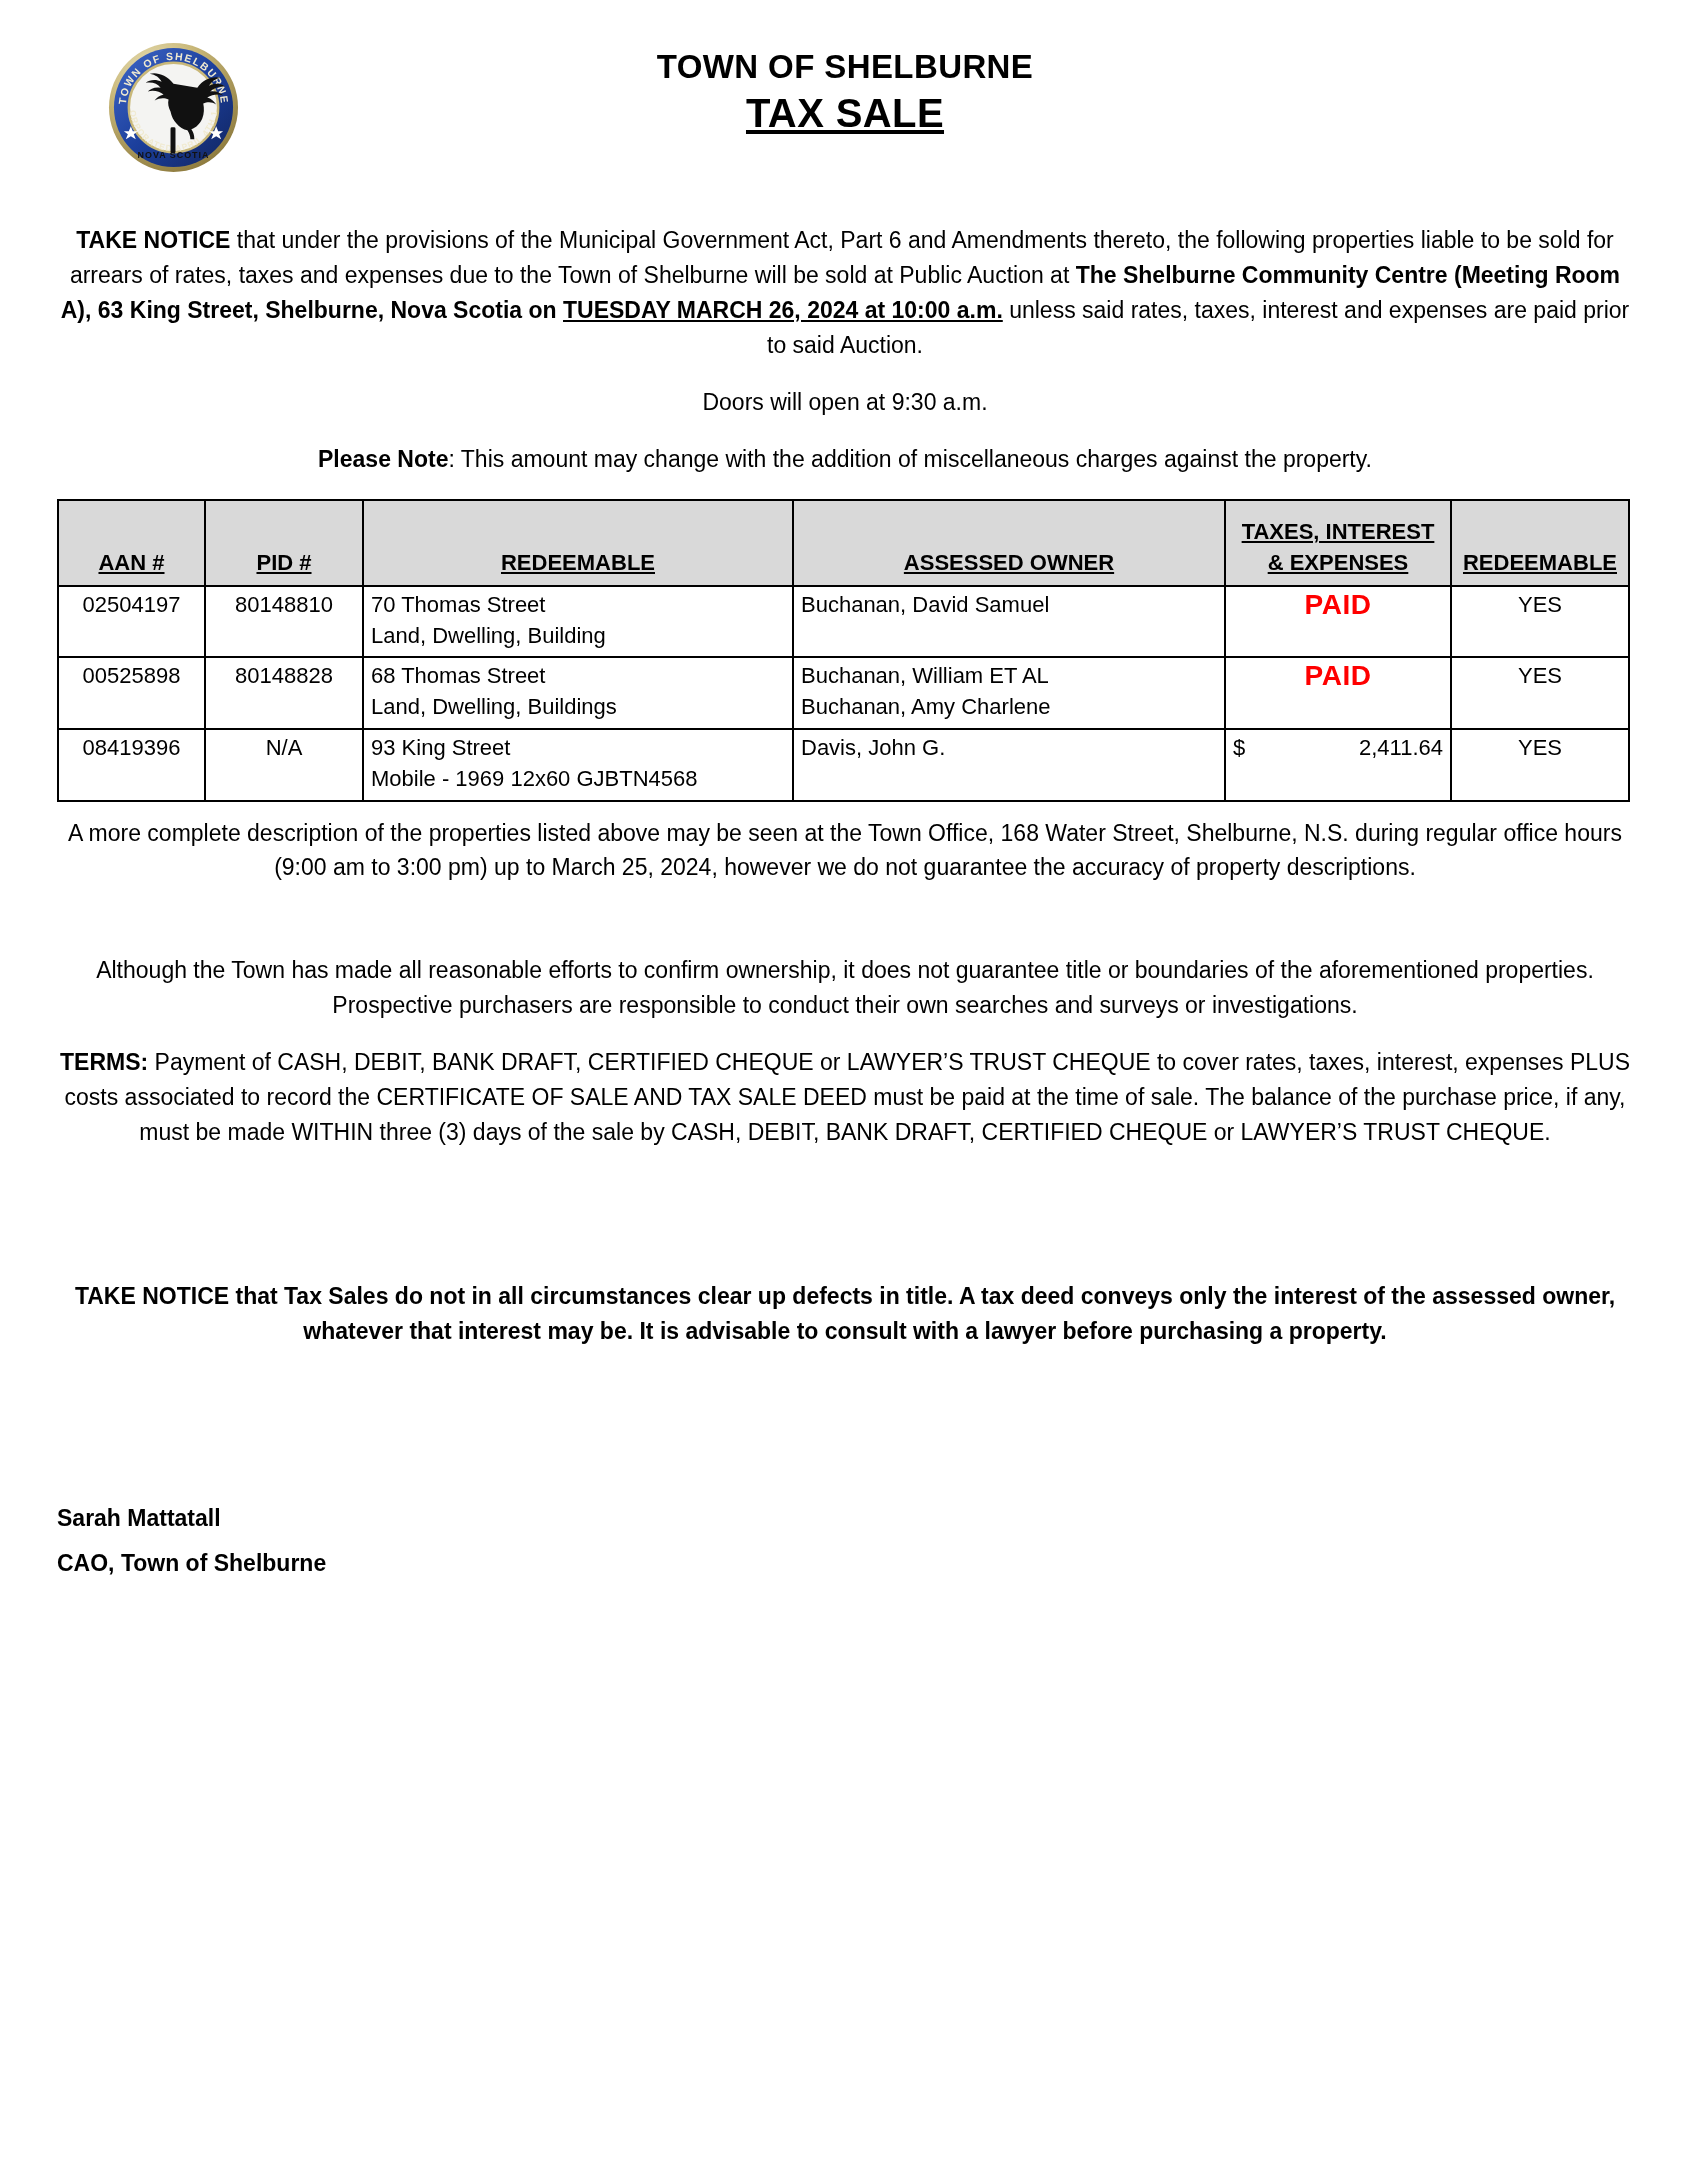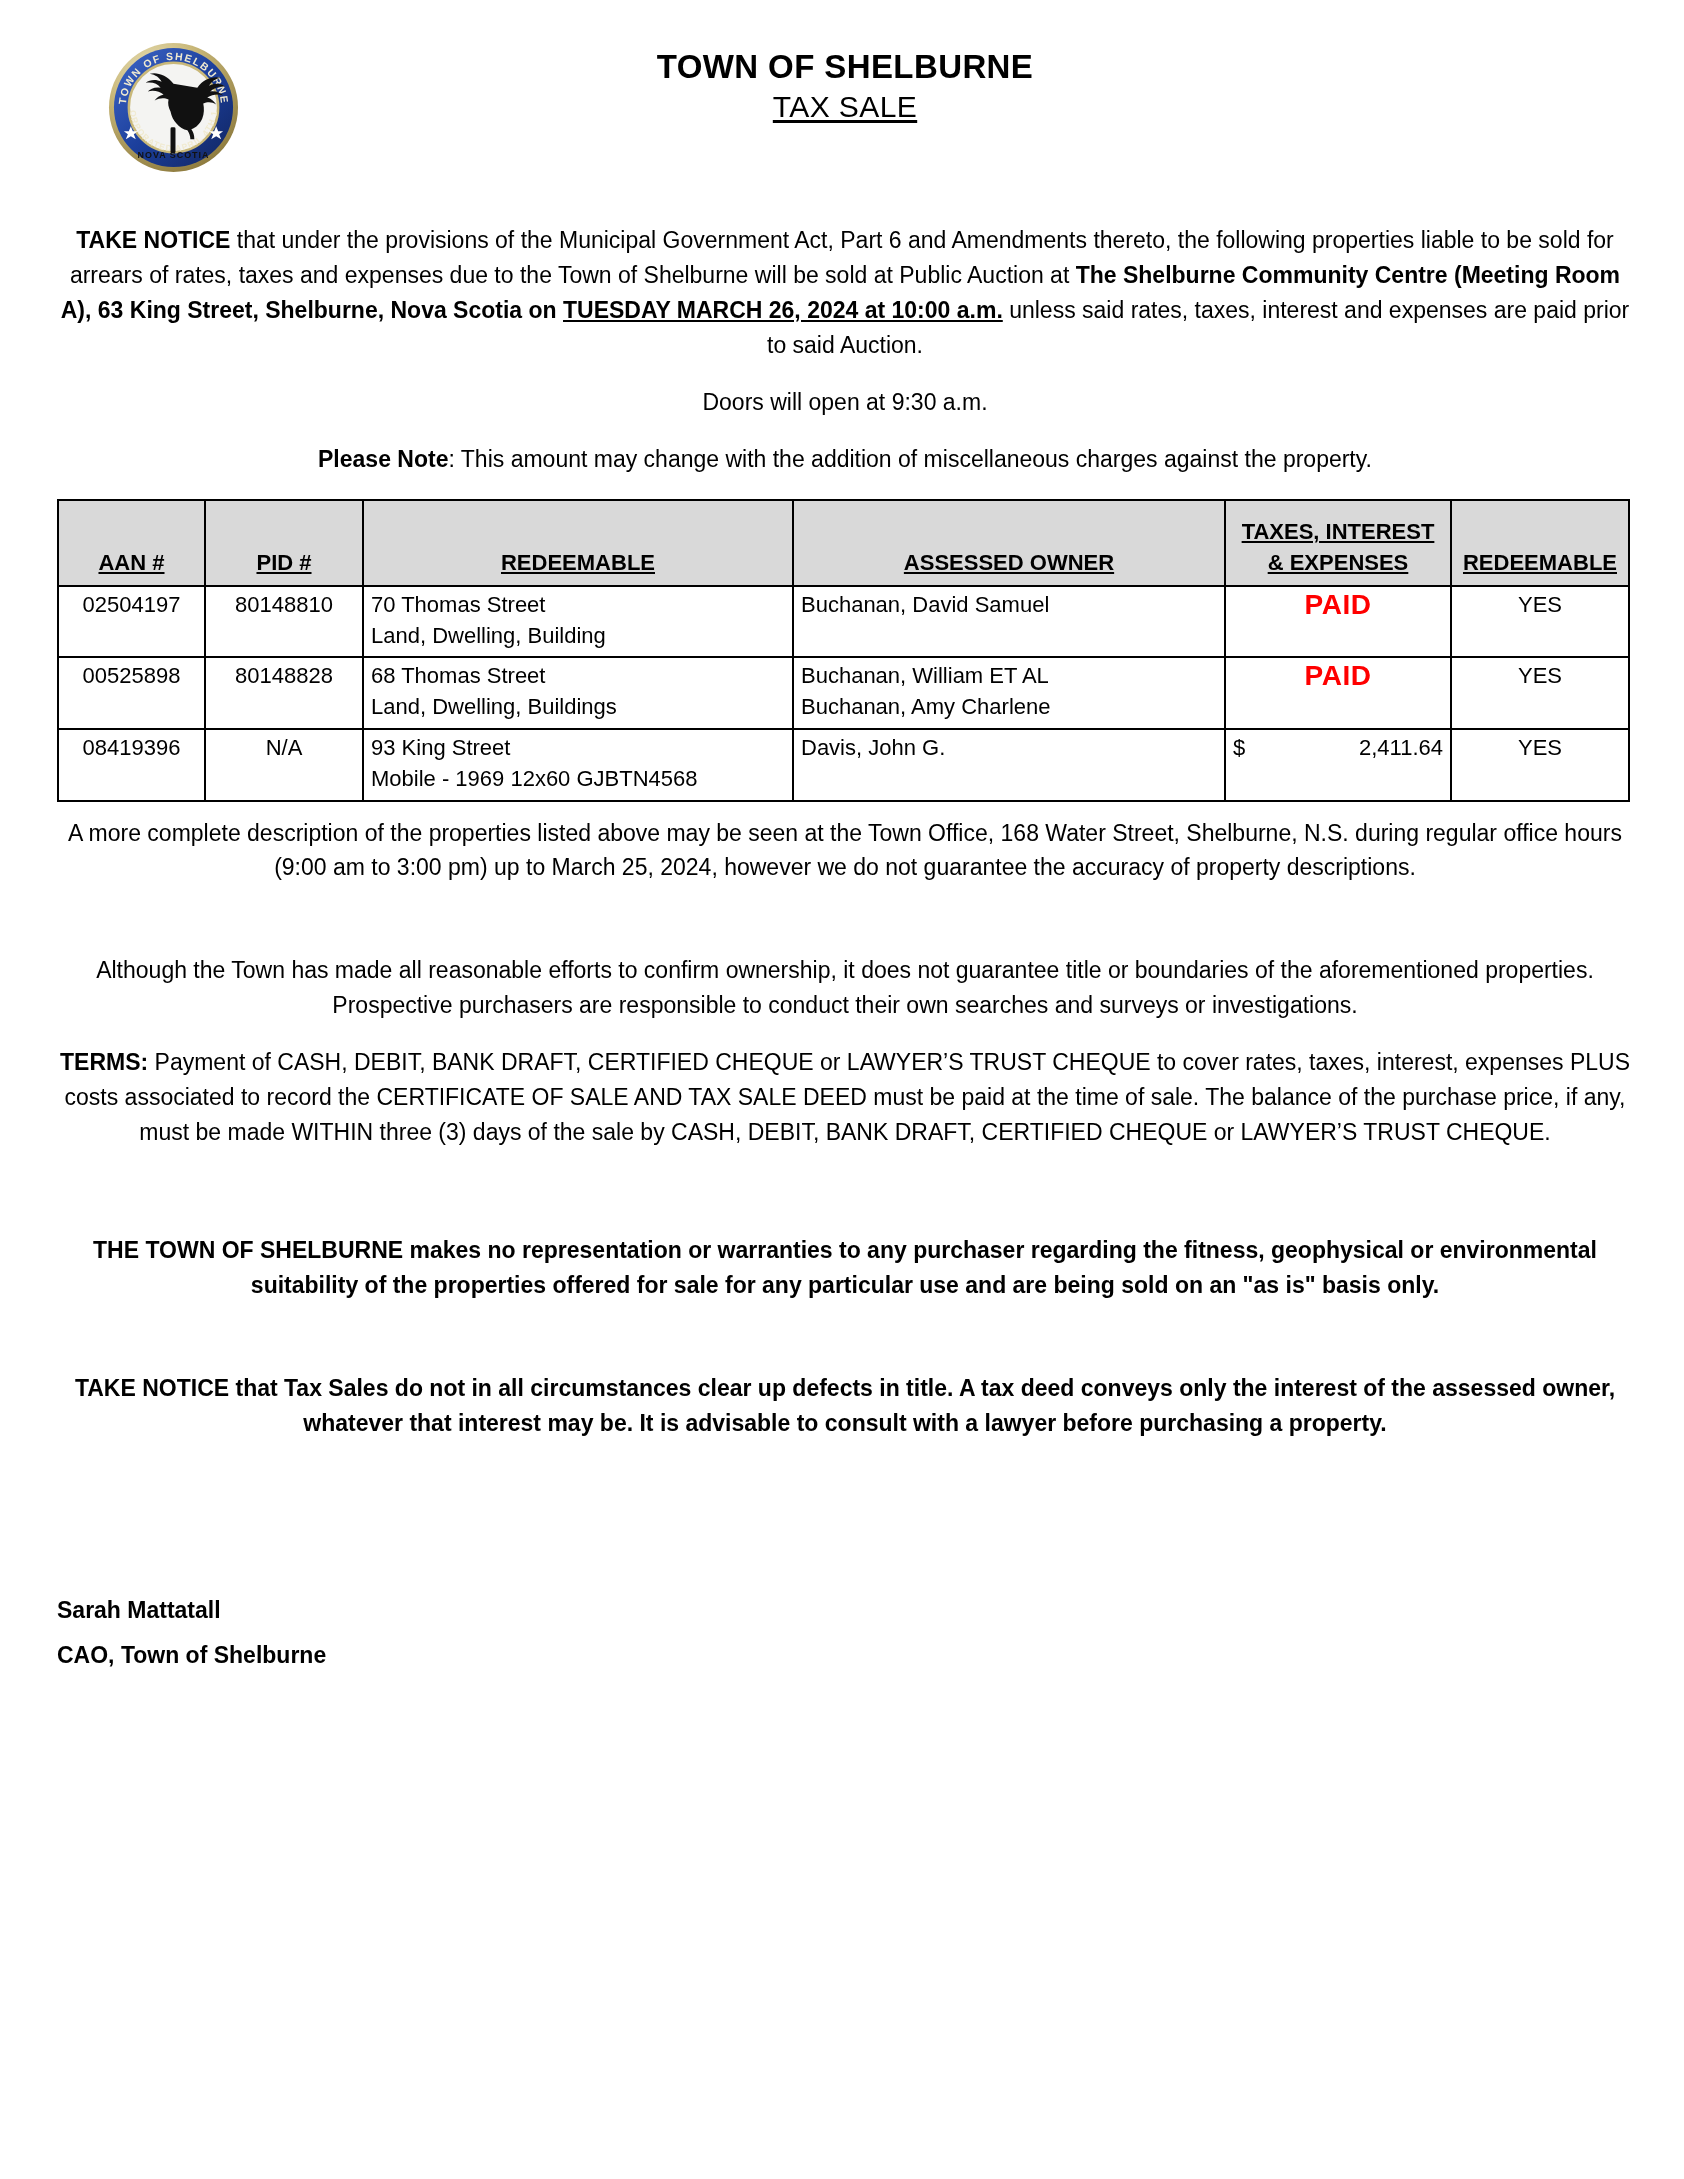--- a/index.html
+++ b/index.html
@@ -40,22 +40,22 @@
     text-align: center;
     padding-top: 12px;
   }
   .doc-title {
     font-size: 33px;
     font-weight: bold;
     letter-spacing: 0.4px;
     line-height: 1.28;
   }
   .doc-subtitle {
-    font-size: 30px;
-    font-weight: normal;
+    font-size: 40px;
+    font-weight: bold;
     letter-spacing: 0.4px;
     line-height: 1.28;
     text-decoration: underline;
     text-underline-offset: 3px;
   }
 
   
   .body-wrap {
     margin-top: 40px;
   }
@@ -285,21 +285,20 @@
     <p class="para">A more complete description of the properties listed above may be seen at the Town Office, 168 Water Street, Shelburne, N.S. during regular office hours (9:00 am to 3:00 pm) up to March 25, 2024, however we do not guarantee the accuracy of property descriptions.</p>
 
     <div class="spacer-md"></div>
 
     <p class="para">Although the Town has made all reasonable efforts to confirm ownership, it does not guarantee title or boundaries of the aforementioned properties.  Prospective purchasers are responsible to conduct their own searches and surveys or investigations.</p>
 
     <p class="para"><span class="b">TERMS:</span><span>  Payment of CASH, DEBIT, BANK DRAFT, CERTIFIED CHEQUE or LAWYER’S TRUST CHEQUE to cover rates, taxes, interest, expenses PLUS costs associated to record the CERTIFICATE OF SALE AND TAX SALE DEED must be paid at the time of sale.  The balance of the purchase price, if any, must be made WITHIN three (3) days of the sale by CASH, DEBIT, BANK DRAFT, CERTIFIED CHEQUE or LAWYER’S TRUST CHEQUE.</span></p>
 
     <div class="spacer-lg"></div>
 
-    <p class="para bold">THE TOWN OF SHELBURNE makes no representation or warranties to any purchaser regarding the fitness, geophysical or environmental suitability of the properties offered for sale for any particular use and are being sold on an "as is" basis only.</p>
 
     <div class="spacer-md"></div>
 
     <p class="para bold">TAKE NOTICE that Tax Sales do not in all circumstances clear up defects in title. A tax deed conveys only the interest of the assessed owner, whatever that interest may be. It is advisable to consult with a lawyer before purchasing a property.</p>
 
     <div class="spacer-md"></div>
 
 
     <div class="spacer-lg"></div>
 

